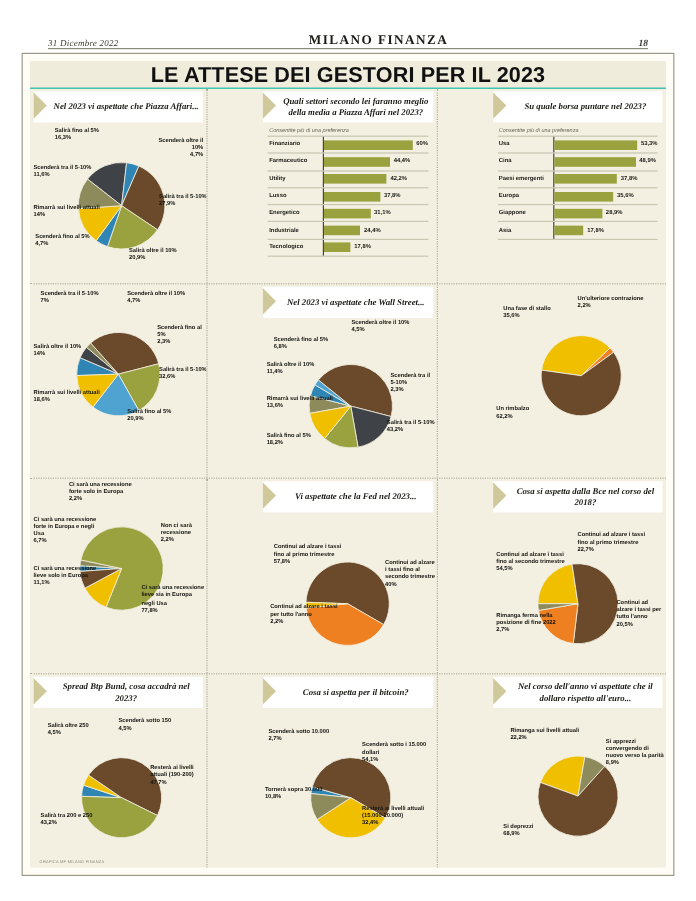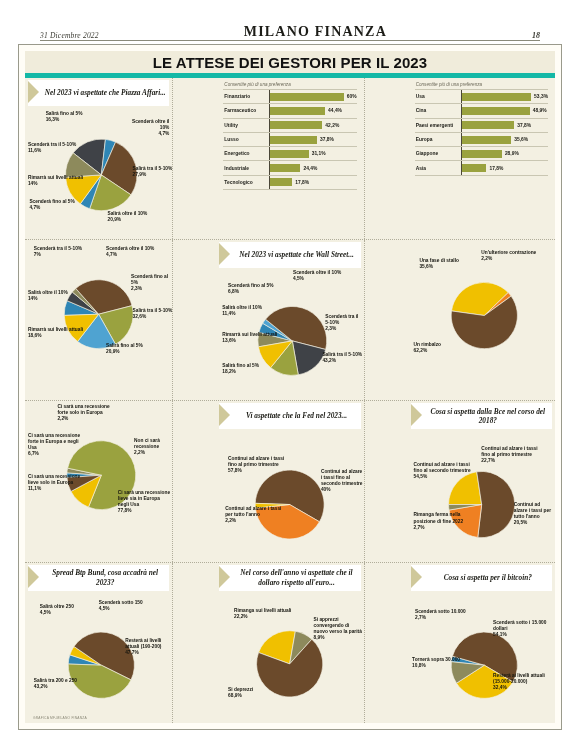--- a/index.html
+++ b/index.html
@@ -11,38 +11,38 @@
   }
   .page{position:relative;width:580px;height:751px;background:#fff;}
 
   
   .np-header{
     position:absolute;left:40px;top:24px;width:500px;height:16px;
     border-bottom:1px solid #8a8a7a;
     display:flex;align-items:flex-end;justify-content:space-between;
   }
   .np-date{font-family:"Liberation Serif",serif;font-style:italic;font-size:7.5px;color:#3a3a32;letter-spacing:.2px;}
-  .np-title{font-family:"Liberation Serif",serif;font-size:14px;font-weight:bold;letter-spacing:1.2px;color:#1d1d18;}
+  .np-title{font-family:"Liberation Serif",serif;font-size:11px;font-weight:bold;letter-spacing:1.2px;color:#1d1d18;}
   .np-page{font-family:"Liberation Serif",serif;font-style:italic;font-weight:bold;font-size:8px;color:#3a3a32;}
 
   
   .frame{
     position:absolute;left:18px;top:44px;width:544px;height:686px;
     border:1px solid #9a9a8c;background:#fffdf6;
     box-sizing:border-box;padding:6px;
   }
   .inner{
     width:100%;height:100%;background:#f3f0e2;box-sizing:border-box;
     display:flex;flex-direction:column;
   }
   .main-title{
     height:22px;flex:0 0 22px;
     display:flex;align-items:center;justify-content:center;
-    font-size:15px;font-weight:bold;color:#111;letter-spacing:.1px;
-    border-bottom:5px solid #14b8a6;background:#f0ecdb;
+    font-size:18px;font-weight:bold;color:#111;letter-spacing:.1px;
+    border-bottom:1px solid #14b8a6;background:#f0ecdb;
   }
 
   .grid{flex:1 1 auto;display:flex;flex-direction:column;}
   .row{flex:1 1 0;display:flex;border-bottom:1px dotted #b0ad9a;gap:43px;}
   .row:last-child{border-bottom:none;}
   .cell{
     flex:1 1 0;position:relative;box-sizing:border-box;
     border-right:1px dotted #b0ad9a;
     padding:0;overflow:hidden;
   }
@@ -134,20 +134,24 @@
                 <div class="plabel" style="left: 14%; top: 4%; white-space: normal; max-width: 40%;"><span>Salirà fino al 5%</span><span class="pv">16,3%</span></div>
                 <div class="plabel r" style="left: 72%; top: 10%; width: 26%; white-space: normal; max-width: 40%;"><span>Scenderà oltre il 10%</span><span class="pv">4,7%</span></div>
                 <div class="plabel" style="left: 73%; top: 45%; white-space: normal; max-width: 40%;"><span>Salirà tra il 5-10%</span><span class="pv">27,9%</span></div>
                 <div class="plabel" style="left: 56%; top: 79%; white-space: normal; max-width: 40%;"><span>Salirà oltre il 10%</span><span class="pv">20,9%</span></div>
                 <div class="plabel" style="left: 3%; top: 70%; white-space: normal; max-width: 40%;"><span>Scenderà fino al 5%</span><span class="pv">4,7%</span></div>
                 <div class="plabel" style="left: 2%; top: 52%; white-space: normal; max-width: 40%;"><span>Rimarrà sui livelli attuali</span><span class="pv">14%</span></div>
                 <div class="plabel" style="left: 2%; top: 27%; white-space: normal; max-width: 40%;"><span>Scenderà tra il 5-10%</span><span class="pv">11,6%</span></div>
               </div>
           </div>
           <div class="cell">
+            <div class="cap">
+                <span class="arrow"></span>
+                <span class="captxt">Quali settori secondo lei faranno meglio della media a Piazza Affari nel 2023?</span>
+              </div>
             <div class="barchart" id="bar-1">
                 <div class="bar-note">Consentite più di una preferenza</div>
                 <div class="bar-row">
                   <div class="bar-label">Finanziario</div>
                   <div class="bar-track">
                     <div class="bar-fill" style="width: 85.7143%; background: rgb(154, 162, 63);"></div>
                     <span class="bar-val">60%</span>
                   </div>
                 </div>
                 <div class="bar-row">
@@ -188,20 +192,24 @@
                 <div class="bar-row">
                   <div class="bar-label">Tecnologico</div>
                   <div class="bar-track">
                     <div class="bar-fill" style="width: 25.4286%; background: rgb(154, 162, 63);"></div>
                     <span class="bar-val">17,8%</span>
                   </div>
                 </div>
               </div>
           </div>
           <div class="cell">
+            <div class="cap">
+                <span class="arrow"></span>
+                <span class="captxt">Su quale borsa puntare nel 2023?</span>
+              </div>
             <div class="barchart" id="bar-2">
                 <div class="bar-note">Consentite più di una preferenza</div>
                 <div class="bar-row">
                   <div class="bar-label">Usa</div>
                   <div class="bar-track">
                     <div class="bar-fill" style="width: 85.9677%; background: rgb(154, 162, 63);"></div>
                     <span class="bar-val">53,3%</span>
                   </div>
                 </div>
                 <div class="bar-row">
@@ -371,49 +379,49 @@
                 <div class="plabel" style="left: 10%; top: 10%; white-space: normal; max-width: 40%;"><span>Salirà oltre 250</span><span class="pv">4,5%</span></div>
                 <div class="plabel" style="left: 50%; top: 7%; white-space: normal; max-width: 40%;"><span>Scenderà sotto 150</span><span class="pv">4,5%</span></div>
                 <div class="plabel" style="left: 68%; top: 36%; white-space: normal; max-width: 40%;"><span>Resterà ai livelli attuali (190-200)</span><span class="pv">47,7%</span></div>
                 <div class="plabel" style="left: 6%; top: 66%; white-space: normal; max-width: 40%;"><span>Salirà tra 200 e 250</span><span class="pv">43,2%</span></div>
               </div>
             <div class="footer-credit">GRAFICA MF-MILANO FINANZA</div>
           </div>
           <div class="cell">
             <div class="cap">
                 <span class="arrow"></span>
-                <span class="captxt">Nel corso dell'anno vi aspettate che il dollaro rispetto all'euro...</span>
-              </div>
-            <div class="piewrap" id="pie-10">
-                <svg viewBox="0 0 100 100" preserveAspectRatio="xMidYMid meet">
-                  <path d="M 50 55 L 26.507684480352292 46.44949641685828 A 25 25 0 0 1 54.306823945564425 30.37376871094741 Z" fill="#f0c000" stroke="#f3f0e2" stroke-width="0.5"></path>
-                  <path d="M 50 55 L 54.306823945564425 30.37376871094741 A 25 25 0 0 1 66.7152907594247 36.409705359303985 Z" fill="#8d8a5c" stroke="#f3f0e2" stroke-width="0.5"></path>
-                  <path d="M 50 55 L 66.7152907594247 36.409705359303985 A 25 25 0 1 1 26.50768448035229 46.44949641685828 Z" fill="#6b4a2b" stroke="#f3f0e2" stroke-width="0.5"></path>
-                </svg>
-                <div class="plabel" style="left: 12%; top: 13%; white-space: normal; max-width: 40%;"><span>Rimanga sui livelli attuali</span><span class="pv">22,2%</span></div>
-                <div class="plabel" style="left: 66%; top: 20%; white-space: normal; max-width: 40%;"><span>Si apprezzi convergendo di nuovo verso la parità</span><span class="pv">8,9%</span></div>
-                <div class="plabel" style="left: 8%; top: 73%; white-space: normal; max-width: 40%;"><span>Si deprezzi</span><span class="pv">68,9%</span></div>
-              </div>
-          </div>
-          <div class="cell">
-            <div class="cap">
-                <span class="arrow"></span>
                 <span class="captxt">Cosa si aspetta per il bitcoin?</span>
               </div>
             <div class="piewrap" id="pie-11">
                 <svg viewBox="0 0 100 100" preserveAspectRatio="xMidYMid meet">
                   <path d="M 52 56 L 27.136952615793167 53.386788418308655 A 25 25 0 0 1 27.935069239923262 49.2265881925936 Z" fill="#2f86b5" stroke="#f3f0e2" stroke-width="0.5"></path>
                   <path d="M 52 56 L 27.935069239923262 49.2265881925936 A 25 25 0 1 1 73.54515680636888 68.68093916825474 Z" fill="#6b4a2b" stroke="#f3f0e2" stroke-width="0.5"></path>
                   <path d="M 52 56 L 73.54515680636888 68.68093916825474 A 25 25 0 0 1 31.004764574267934 69.57203335606295 Z" fill="#f0c000" stroke="#f3f0e2" stroke-width="0.5"></path>
                   <path d="M 52 56 L 31.004764574267934 69.57203335606295 A 25 25 0 0 1 27.136952615793167 53.386788418308676 Z" fill="#8d8a5c" stroke="#f3f0e2" stroke-width="0.5"></path>
                 </svg>
                 <div class="plabel" style="left: 5%; top: 14%; white-space: normal; max-width: 40%;"><span>Scenderà sotto 10.000</span><span class="pv">2,7%</span></div>
                 <div class="plabel" style="left: 58%; top: 22%; white-space: normal; max-width: 40%;"><span>Scenderà sotto i 15.000 dollari</span><span class="pv">54,1%</span></div>
                 <div class="plabel" style="left: 58%; top: 62%; white-space: normal; max-width: 40%;"><span>Resterà ai livelli attuali (15.000-20.000)</span><span class="pv">32,4%</span></div>
                 <div class="plabel" style="left: 3%; top: 50%; white-space: normal; max-width: 40%;"><span>Tornerà sopra 30.000</span><span class="pv">10,8%</span></div>
               </div>
           </div>
+          <div class="cell">
+            <div class="cap">
+                <span class="arrow"></span>
+                <span class="captxt">Nel corso dell'anno vi aspettate che il dollaro rispetto all'euro...</span>
+              </div>
+            <div class="piewrap" id="pie-10">
+                <svg viewBox="0 0 100 100" preserveAspectRatio="xMidYMid meet">
+                  <path d="M 50 55 L 26.507684480352292 46.44949641685828 A 25 25 0 0 1 54.306823945564425 30.37376871094741 Z" fill="#f0c000" stroke="#f3f0e2" stroke-width="0.5"></path>
+                  <path d="M 50 55 L 54.306823945564425 30.37376871094741 A 25 25 0 0 1 66.7152907594247 36.409705359303985 Z" fill="#8d8a5c" stroke="#f3f0e2" stroke-width="0.5"></path>
+                  <path d="M 50 55 L 66.7152907594247 36.409705359303985 A 25 25 0 1 1 26.50768448035229 46.44949641685828 Z" fill="#6b4a2b" stroke="#f3f0e2" stroke-width="0.5"></path>
+                </svg>
+                <div class="plabel" style="left: 12%; top: 13%; white-space: normal; max-width: 40%;"><span>Rimanga sui livelli attuali</span><span class="pv">22,2%</span></div>
+                <div class="plabel" style="left: 66%; top: 20%; white-space: normal; max-width: 40%;"><span>Si apprezzi convergendo di nuovo verso la parità</span><span class="pv">8,9%</span></div>
+                <div class="plabel" style="left: 8%; top: 73%; white-space: normal; max-width: 40%;"><span>Si deprezzi</span><span class="pv">68,9%</span></div>
+              </div>
+          </div>
         </div>
 
       </div>
     </div>
   </div>
 </div>
 
 </body></html>

